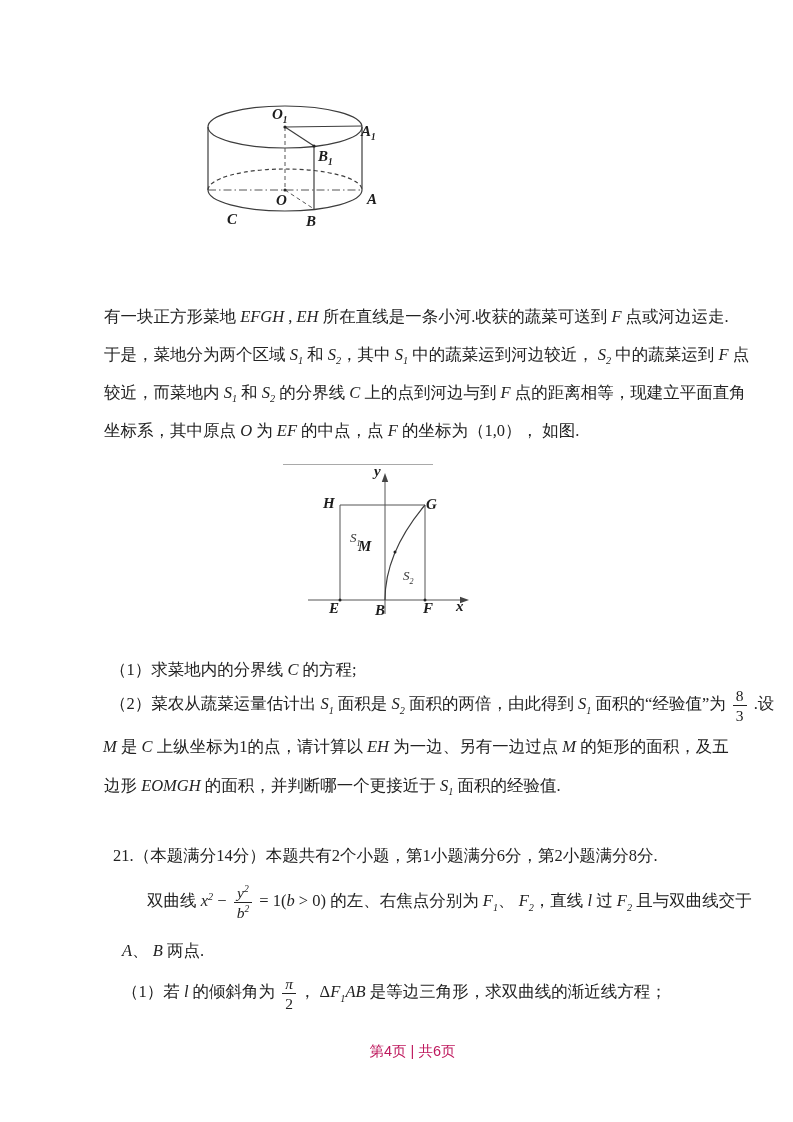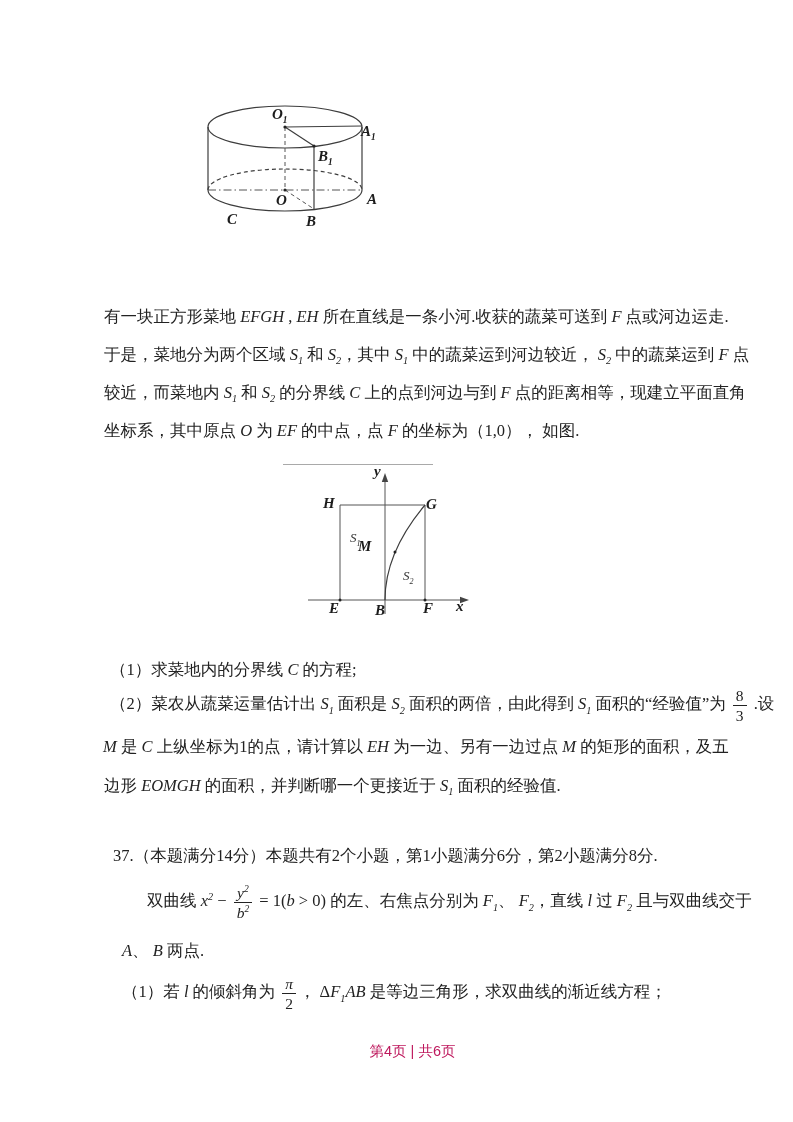--- a/index.html
+++ b/index.html
@@ -90,20 +90,20 @@
   <span class="fig-label" style="left:329px; top:601px;"><span class="seg-i">E</span></span>
   <span class="fig-label" style="left:375px; top:603px;"><span class="seg-i">B</span></span>
   <span class="fig-label" style="left:423px; top:601px;"><span class="seg-i">F</span></span>
   <span class="fig-label" style="left:456px; top:599px;"><span class="seg-i">x</span></span>
 
   <div class="line" style="left:110px; top:660px;"><span class="seg-n">（1）求菜地内的分界线 </span><span class="seg-i">C</span><span class="seg-n"> 的方程;</span></div>
   <div class="line" style="left:110px; top:687px;"><span class="seg-n">（2）菜农从蔬菜运量估计出 </span><span class="seg-i">S</span><sub class="seg-sub">1</sub><span class="seg-n"> 面积是 </span><span class="seg-i">S</span><sub class="seg-sub">2</sub><span class="seg-n"> 面积的两倍，由此得到 </span><span class="seg-i">S</span><sub class="seg-sub">1</sub><span class="seg-n"> 面积的“经验值”为 </span><span class="frac"><span class="fnum"><span class="seg-n">8</span></span><span class="fden"><span class="seg-n">3</span></span></span><span class="seg-n"> .设</span></div>
   <div class="line" style="left:103px; top:737px;"><span class="seg-i">M</span><span class="seg-n"> 是 </span><span class="seg-i">C</span><span class="seg-n"> 上纵坐标为1的点，请计算以 </span><span class="seg-i">EH</span><span class="seg-n"> 为一边、另有一边过点 </span><span class="seg-i">M</span><span class="seg-n"> 的矩形的面积，及五</span></div>
   <div class="line" style="left:104px; top:776px;"><span class="seg-n">边形 </span><span class="seg-i">EOMGH</span><span class="seg-n"> 的面积，并判断哪一个更接近于 </span><span class="seg-i">S</span><sub class="seg-sub">1</sub><span class="seg-n"> 面积的经验值.</span></div>
 
-  <div class="line" style="left:113px; top:846px;">37.（本题满分14分）本题共有2个小题，第1小题满分6分，第2小题满分8分.</div>
+  <div class="line" style="left:113px; top:846px;">21.（本题满分14分）本题共有2个小题，第1小题满分6分，第2小题满分8分.</div>
   <div class="line" style="left:147px; top:884px;"><span class="seg-n">双曲线 </span><span class="seg-i">x</span><sup class="seg-sup">2</sup><span class="seg-n"> − </span><span class="frac"><span class="fnum"><span class="seg-i">y</span><sup class="seg-sup">2</sup></span><span class="fden"><span class="seg-i">b</span><sup class="seg-sup">2</sup></span></span><span class="seg-n"> = 1(</span><span class="seg-i">b</span><span class="seg-n"> &gt; 0) 的左、右焦点分别为 </span><span class="seg-i">F</span><sub class="seg-sub">1</sub><span class="seg-n">、 </span><span class="seg-i">F</span><sub class="seg-sub">2</sub><span class="seg-n">，直线 </span><span class="seg-i">l</span><span class="seg-n"> 过 </span><span class="seg-i">F</span><sub class="seg-sub">2</sub><span class="seg-n"> 且与双曲线交于</span></div>
   <div class="line" style="left:122px; top:941px;"><span class="seg-i">A</span><span class="seg-n">、 </span><span class="seg-i">B</span><span class="seg-n"> 两点.</span></div>
   <div class="line" style="left:122px; top:975px;"><span class="seg-n">（1）若 </span><span class="seg-i">l</span><span class="seg-n"> 的倾斜角为 </span><span class="frac"><span class="fnum"><span class="seg-i">π</span></span><span class="fden"><span class="seg-n">2</span></span></span><span class="seg-n">， Δ</span><span class="seg-i">F</span><sub class="seg-sub">1</sub><span class="seg-i">AB</span><span class="seg-n"> 是等边三角形，求双曲线的渐近线方程；</span></div>
 
   <div class="footer" style="top:1042px;">第4页 | 共6页</div>
 
 </div>
 
 </body></html>

